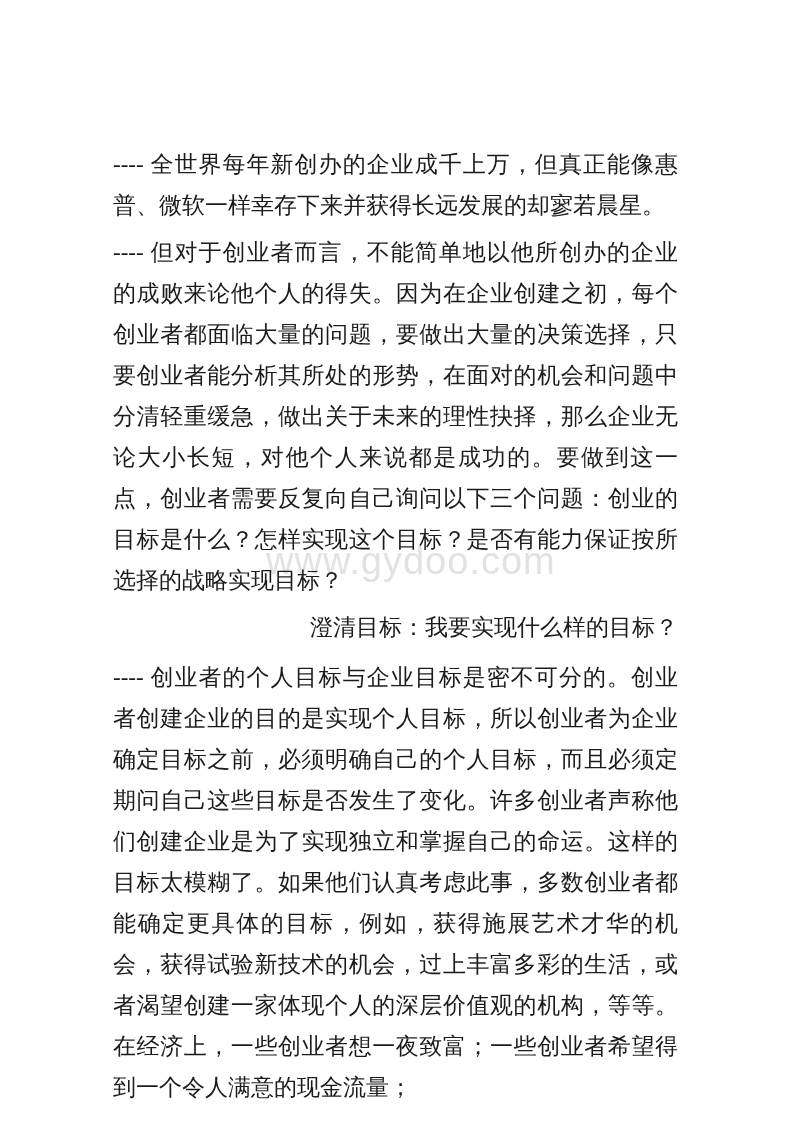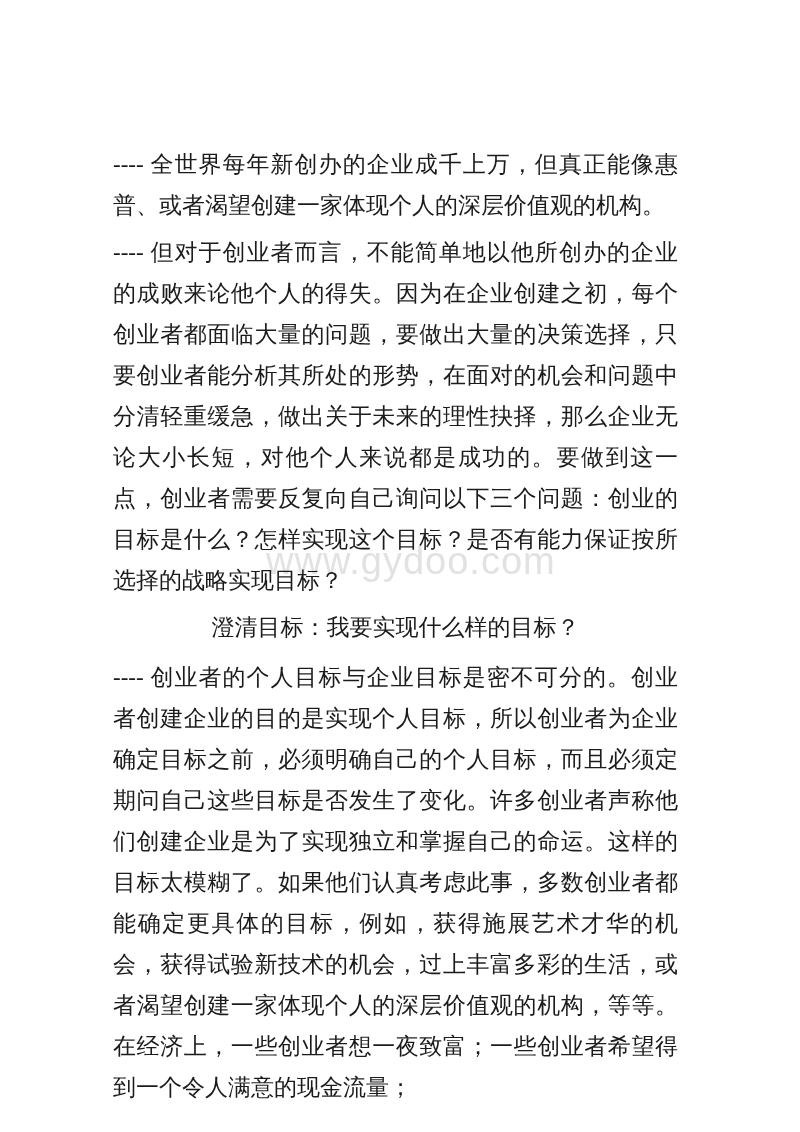--- a/index.html
+++ b/index.html
@@ -41,31 +41,31 @@
     font-size: 23px;
     line-height: 41px;
     color: #1b1b1b;
     text-align: justify;
     text-justify: inter-ideograph;
   }
   .para {
     margin: 0 0 6px 0;
   }
   .para.heading {
-    text-align: center;
+    text-align: right;
     margin: 2px 0 9px 0;
   }
 </style>
 </head>
 <body>
 
 <div class="page">
 
   <div class="watermark">www.gydoo.com</div>
 
   <div class="content">
-    <p class="para">----  全世界每年新创办的企业成千上万，但真正能像惠普、或者渴望创建一家体现个人的深层价值观的机构。</p>
+    <p class="para">----  全世界每年新创办的企业成千上万，但真正能像惠普、微软一样幸存下来并获得长远发展的却寥若晨星。</p>
     <p class="para">----  但对于创业者而言，不能简单地以他所创办的企业的成败来论他个人的得失。因为在企业创建之初，每个创业者都面临大量的问题，要做出大量的决策选择，只要创业者能分析其所处的形势，在面对的机会和问题中分清轻重缓急，做出关于未来的理性抉择，那么企业无论大小长短，对他个人来说都是成功的。要做到这一点，创业者需要反复向自己询问以下三个问题：创业的目标是什么？怎样实现这个目标？是否有能力保证按所选择的战略实现目标？</p>
     <p class="para heading">澄清目标：我要实现什么样的目标？</p>
     <p class="para">----  创业者的个人目标与企业目标是密不可分的。创业者创建企业的目的是实现个人目标，所以创业者为企业确定目标之前，必须明确自己的个人目标，而且必须定期问自己这些目标是否发生了变化。许多创业者声称他们创建企业是为了实现独立和掌握自己的命运。这样的目标太模糊了。如果他们认真考虑此事，多数创业者都能确定更具体的目标，例如，获得施展艺术才华的机会，获得试验新技术的机会，过上丰富多彩的生活，或者渴望创建一家体现个人的深层价值观的机构，等等。在经济上，一些创业者想一夜致富；一些创业者希望得到一个令人满意的现金流量；</p>
   </div>
 
 </div>
 
 </body></html>

